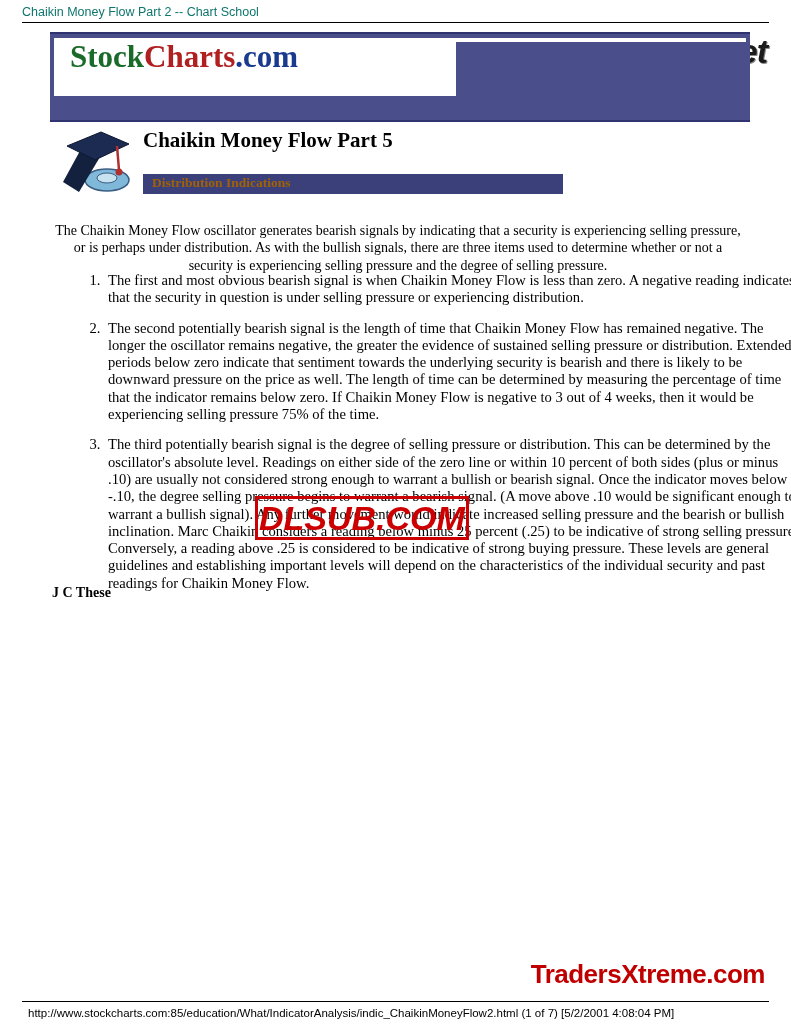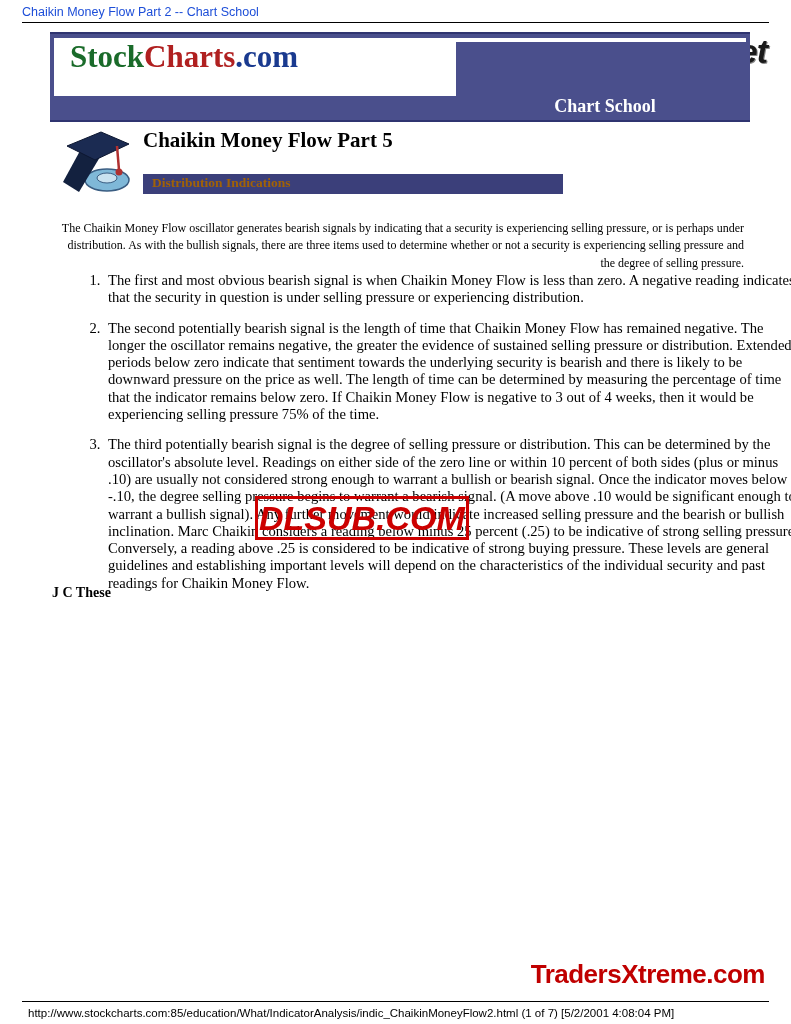--- a/index.html
+++ b/index.html
@@ -16,21 +16,21 @@
     overflow: hidden;
   }
 
   
   .page-header {
     position: absolute;
     top: 5px;
     left: 22px;
     font-family: "Liberation Sans", sans-serif;
     font-size: 12.5px;
-    color: #1d4ed8;
+    color: #0f766e;
     letter-spacing: 0;
   }
   .page-footer {
     position: absolute;
     bottom: 5px;
     left: 28px;
     font-family: Liberation Sans, sans-serif;
     font-size: 11.5px;
     color: #000;
   }
@@ -185,23 +185,23 @@
     font-weight: bold;
     font-size: 13.5px;
     font-family: "Liberation Serif", serif;
   }
 
   .intro {
     position: absolute;
     top: 208px;
     left: 52px;
     width: 692px;
-    font-size: 12px;
+    font-size: 14px;
     line-height: 17.3px;
-    text-align: right;
+    text-align: center;
   }
 
   ol.points {
     position: absolute;
     top: 272px;
     left: 52px;
     width: 700px;
     margin: 0;
     padding-left: 52px;
     font-size: 14.6px;
@@ -228,21 +228,20 @@
 
 <div class="wm-tc4s">TC4S.net</div>
 
 <div class="banner">
   <div class="banner-inner">
     <div class="logo-wrap">
       <div class="logo-line1"><span class="logo-stock">Stock</span><span class="logo-charts">Charts</span><span class="logo-dot">.</span><span class="logo-com">com</span></div>
     </div>
     <div class="banner-right"></div>
   </div>
-  <div class="banner-title">Chart School</div>
 </div>
 
 <div class="grad-icon">
   <svg width="80" height="80" viewBox="0 0 80 80" xmlns="http://www.w3.org/2000/svg">
     <ellipse cx="50" cy="58" rx="22" ry="11" fill="#7fb8d8" stroke="#3a5d82" stroke-width="1.5"></ellipse>
     <ellipse cx="50" cy="56" rx="10" ry="5" fill="#c9e2f0" stroke="#3a5d82" stroke-width="1"></ellipse>
     <polygon points="6,60 30,16 46,30 22,70" fill="#13213f"></polygon>
     <polygon points="10,24 44,10 72,22 38,38" fill="#1b2b52" stroke="#0c1630" stroke-width="1"></polygon>
     <path d="M60,24 L62,48" stroke="#b03030" stroke-width="2.5" fill="none"></path>
     <circle cx="62" cy="50" r="3.5" fill="#b03030"></circle>

